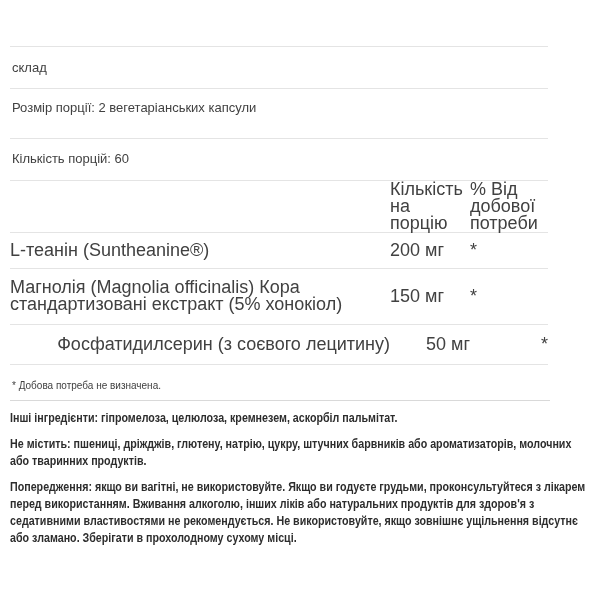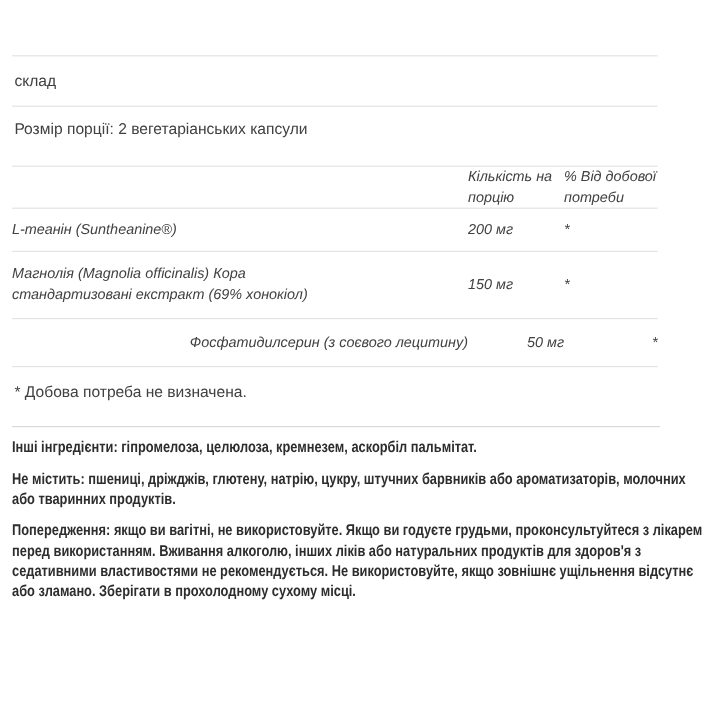--- a/index.html
+++ b/index.html
@@ -20,42 +20,42 @@
   .info-row{
     font-size:13px;line-height:16px;
     padding:12px 2px 13px 2px;
     border-bottom:1px solid var(--divider);
   }
   .info-row.first{border-top:1px solid var(--divider);padding:13px 2px 12px 2px;margin-top:46px;}
   .info-row.second{padding:11px 2px 22px 2px;}
 
   table.facts{
     width:538px;border-collapse:collapse;table-layout:fixed;
-    font-size:12px;line-height:17px;color:var(--text);font-style:italic;
+    font-size:18px;line-height:17px;color:var(--text);
   }
   table.facts th,table.facts td{
     font-weight:normal;text-align:left;vertical-align:middle;
     padding:0;
   }
   col.c1{width:380px;}
   col.c2{width:80px;}
   col.c3{width:78px;}
   thead th{padding:10px 0 9px 0;border-bottom:1px solid var(--divider);}
   tbody td{border-bottom:1px solid var(--divider);}
   tbody tr.h1 td{padding:9px 0;}
   tbody tr.h2 td{padding:12px 0;}
   tbody tr.h2b td{padding:10px 0 11px 0;}
   tbody tr.h1b td{padding:11px 0;text-align:right;}
   td.name{white-space:pre-line;padding-right:8px;}
   td.name,th.name{padding-left:2px;}
 
   .footnote{
     width:538px;margin-left:10px;
-    font-size:13px;line-height:17px;
-    padding:12px 0 20px 2px;
+    font-size:10px;line-height:17px;
+    padding:12px 0 6px 2px;
     border-bottom:1px solid var(--section-divider);
   }
 
   .notes{
     margin:8px 0 0 10px;width:580px;overflow:hidden;
   }
   .notes-inner{
     width:704px;transform:scaleX(0.822);transform-origin:0 0;
     font-size:13px;line-height:17px;font-weight:bold;color:var(--notes-text);
     letter-spacing:0;
@@ -63,20 +63,21 @@
   .notes-inner p{margin:0 0 9px 0;}
 </style>
 </head>
 <body>
 
 <div class="page">
 
   <div class="upper">
     <div class="info-row first">склад</div>
     <div class="info-row second">Розмір порції: 2 вегетаріанських капсули</div>
+    <div class="info-row">Кількість порцій: 60</div>
 
     <table class="facts">
       <colgroup>
           <col class="c1">
           <col class="c2">
           <col class="c3">
         </colgroup>
       <thead>
         <tr>
           <th class="name"></th>
@@ -85,21 +86,21 @@
         </tr>
       </thead>
       <tbody>
           <tr class="h1">
             <td class="name">L-теанін (Suntheanine®)</td>
             <td>200 мг</td>
             <td>*</td>
           </tr>
           <tr class="h2b">
             <td class="name">Магнолія (Magnolia officinalis) Кора
-стандартизовані екстракт (69% хонокіол)</td>
+стандартизовані екстракт (5% хонокіол)</td>
             <td>150 мг</td>
             <td>*</td>
           </tr>
           <tr class="h1b">
             <td class="name">Фосфатидилсерин (з соєвого лецитину)</td>
             <td>50 мг</td>
             <td>*</td>
           </tr>
         </tbody>
     </table>

